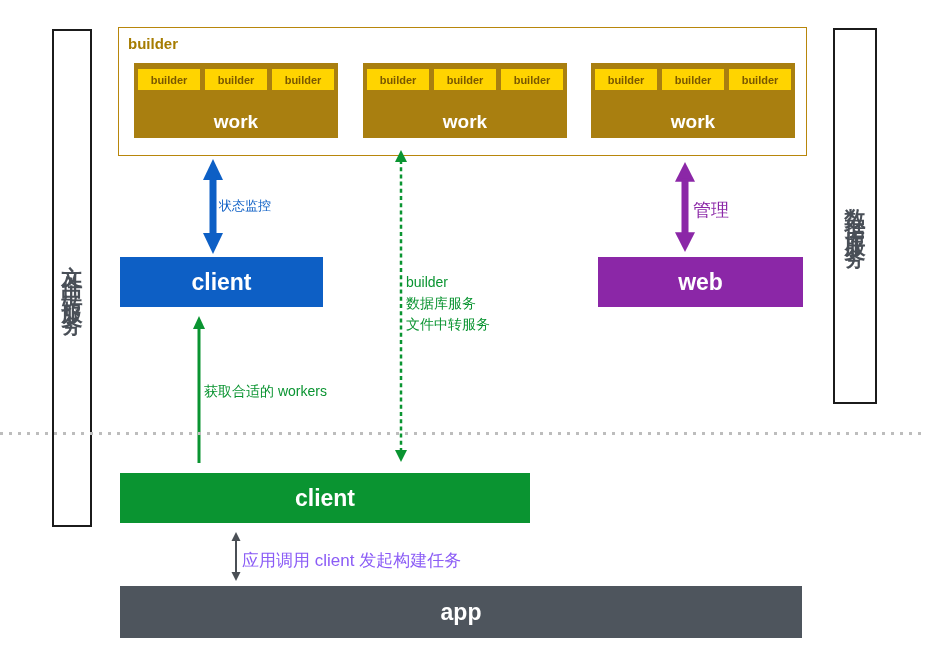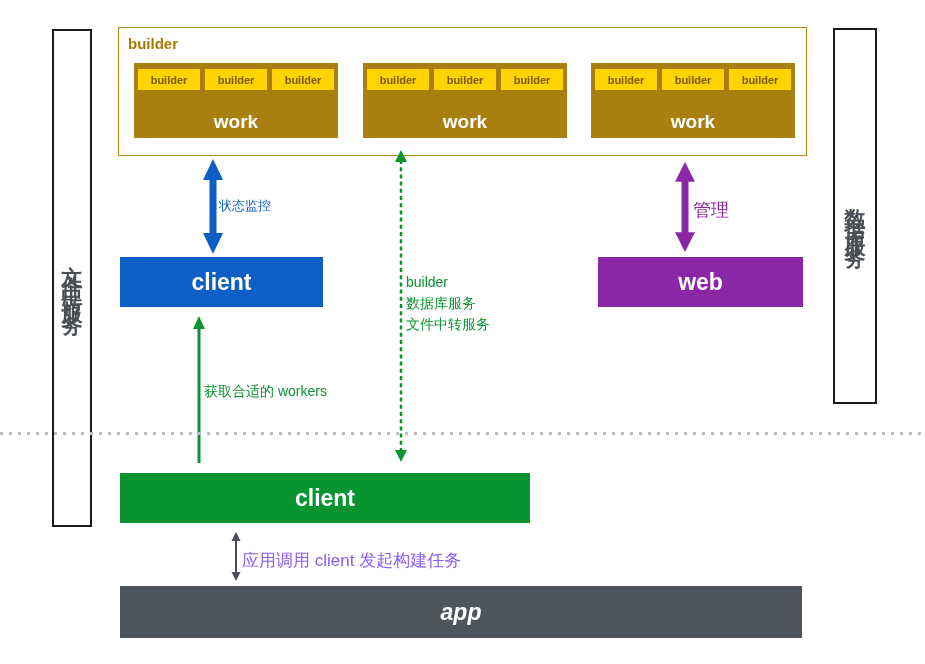--- a/index.html
+++ b/index.html
@@ -32,21 +32,21 @@
                 font-size:11px;font-weight:700;color:var(--builder_text);}
   .work-label{flex:1;display:flex;align-items:center;justify-content:center;
               color:#fff;font-size:19px;font-weight:700;padding-top:16px;}
 
   
   .node{position:absolute;display:flex;align-items:center;justify-content:center;
         color:#fff;font-size:23px;font-weight:700;}
   .node-router{left:120px;top:257px;width:203px;height:50px;background:var(--blue);}
   .node-web{left:598px;top:257px;width:205px;height:50px;background:var(--purple);}
   .node-client{left:120px;top:473px;width:410px;height:50px;background:var(--green);}
-  .node-app{left:120px;top:586px;width:682px;height:52px;background:var(--slate);font-style:italic;}
+  .node-app{left:120px;top:586px;width:682px;height:52px;background:var(--slate);}
 
   
   .arrow{position:absolute;z-index:3;}
   .arrow-blue{color:var(--blue);}
   .arrow-purple{color:var(--purple);}
   .arrow-green{color:var(--green);}
   .arrow-gray{color:var(--arrow_gray);}
 
   
   .ann{position:absolute;font-weight:400;z-index:4;white-space:nowrap;}

